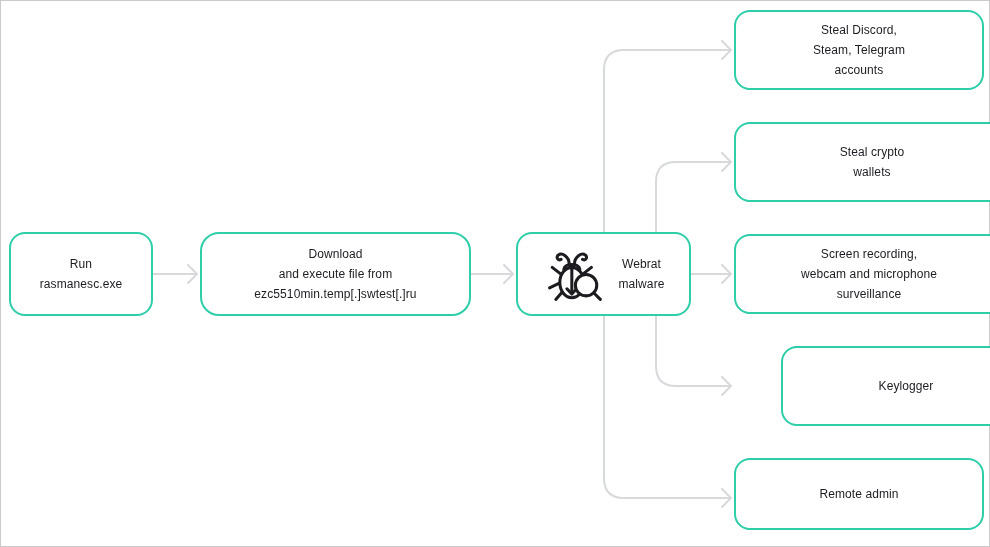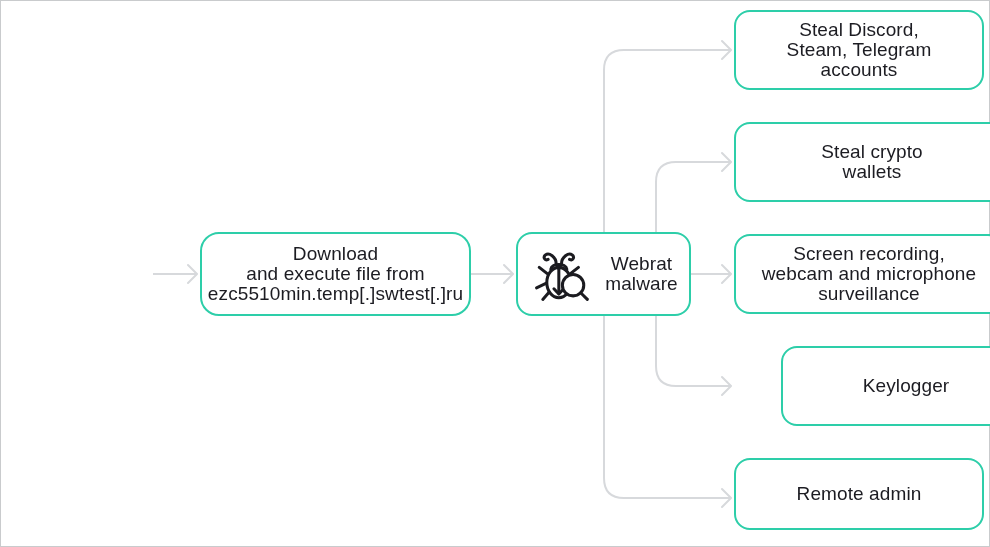--- a/index.html
+++ b/index.html
@@ -33,21 +33,21 @@
     border-radius:16px;
     background:var(--bg);
     display:flex;
     align-items:center;
     justify-content:center;
     text-align:center;
   }
   .node-label{
     white-space:pre-line;
     color:var(--text);
-    font-size:19px;
+    font-size:12px;
     line-height:20px;
     letter-spacing:.1px;
   }
   #node-run{left:8px;top:231px;width:144px;height:84px;}
   #node-download{left:199px;top:231px;width:271px;height:84px;border-radius:19px;}
   #node-webrat{left:515px;top:231px;width:175px;height:84px;gap:15px;padding-left:4px;}
   #node-steal-accounts{left:733px;top:9px;width:250px;height:80px;}
   #node-steal-crypto{left:733px;top:121px;width:276px;height:80px;}
   #node-surveillance{left:733px;top:233px;width:270px;height:80px;}
   #node-keylogger{left:733px;top:345px;width:250px;height:80px;margin-left:47px;}
@@ -69,20 +69,24 @@
       <path d="M152,273 H195" marker-end="url(#arrowhead)"></path>
       <path d="M470,273 H511" marker-end="url(#arrowhead)"></path>
       <path d="M690,273 H729" marker-end="url(#arrowhead)"></path>
       <path d="M603,231 V69 Q603,49 623,49 H729" marker-end="url(#arrowhead)"></path>
       <path d="M655,231 V181 Q655,161 675,161 H729" marker-end="url(#arrowhead)"></path>
       <path d="M655,315 V365 Q655,385 675,385 H729" marker-end="url(#arrowhead)"></path>
       <path d="M603,315 V477 Q603,497 623,497 H729" marker-end="url(#arrowhead)"></path>
     </g>
   </svg>
 
+  <div class="node" id="node-run">
+    <div class="node-label">Run
+rasmanesc.exe</div>
+  </div>
 
   <div class="node" id="node-download">
     <div class="node-label">Download
 and execute file from
 ezc5510min.temp[.]swtest[.]ru</div>
   </div>
 
   <div class="node" id="node-webrat">
     <svg class="bug-icon" viewBox="0 0 64 64" width="57" height="57" xmlns="http://www.w3.org/2000/svg">
       <g fill="none" stroke="#1b1b20" stroke-width="3.4" stroke-linecap="round">

